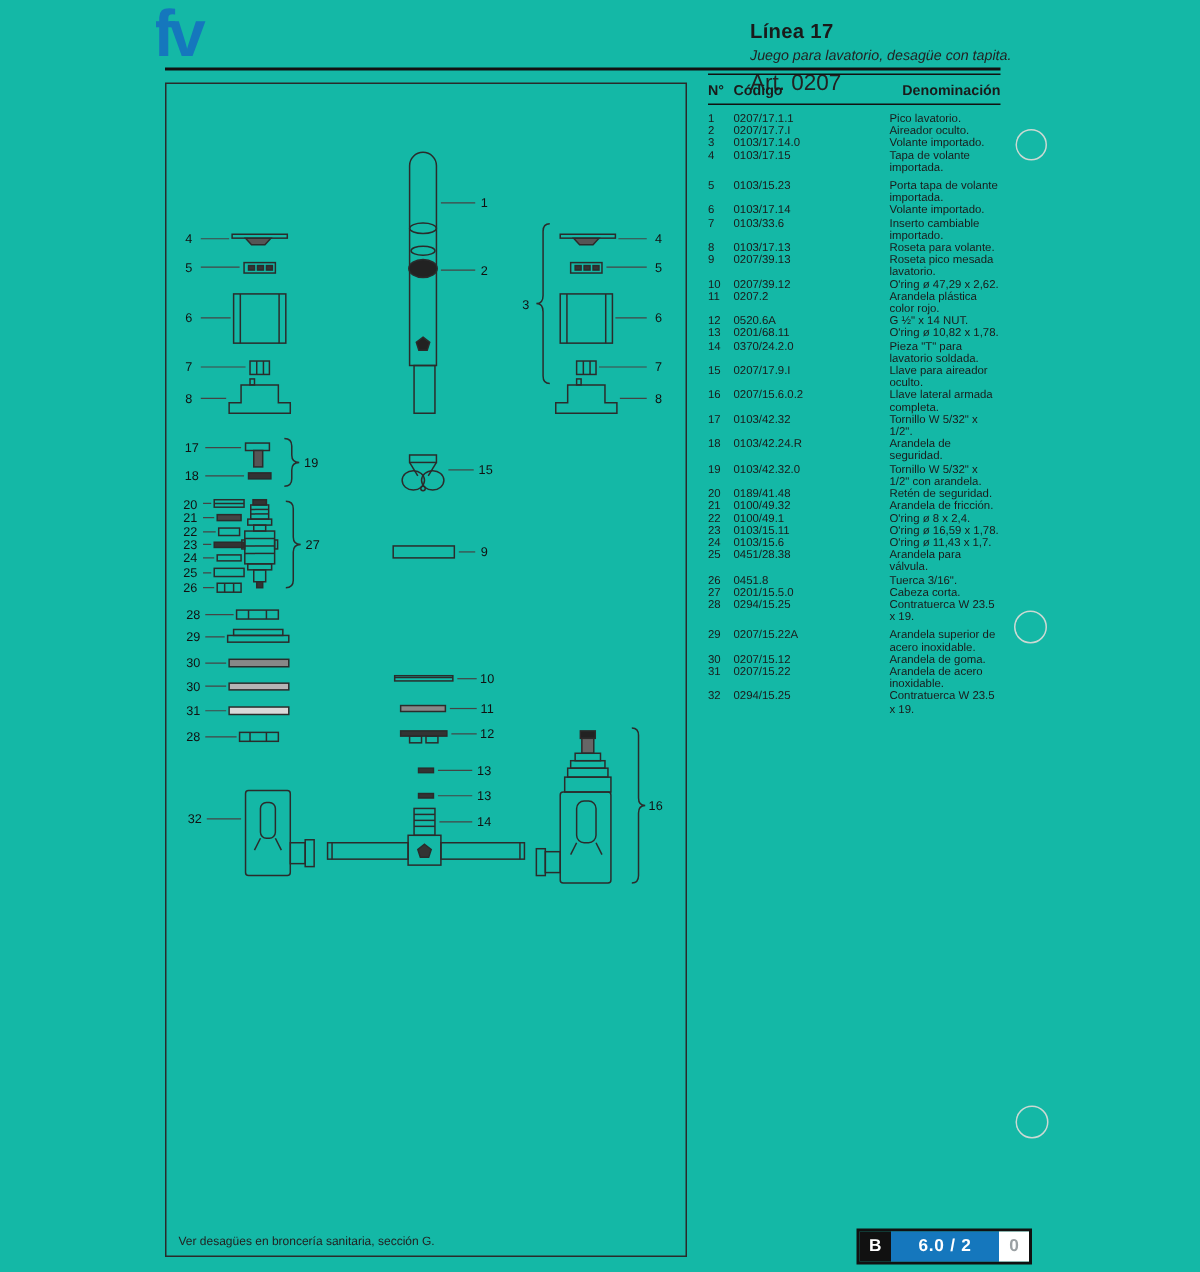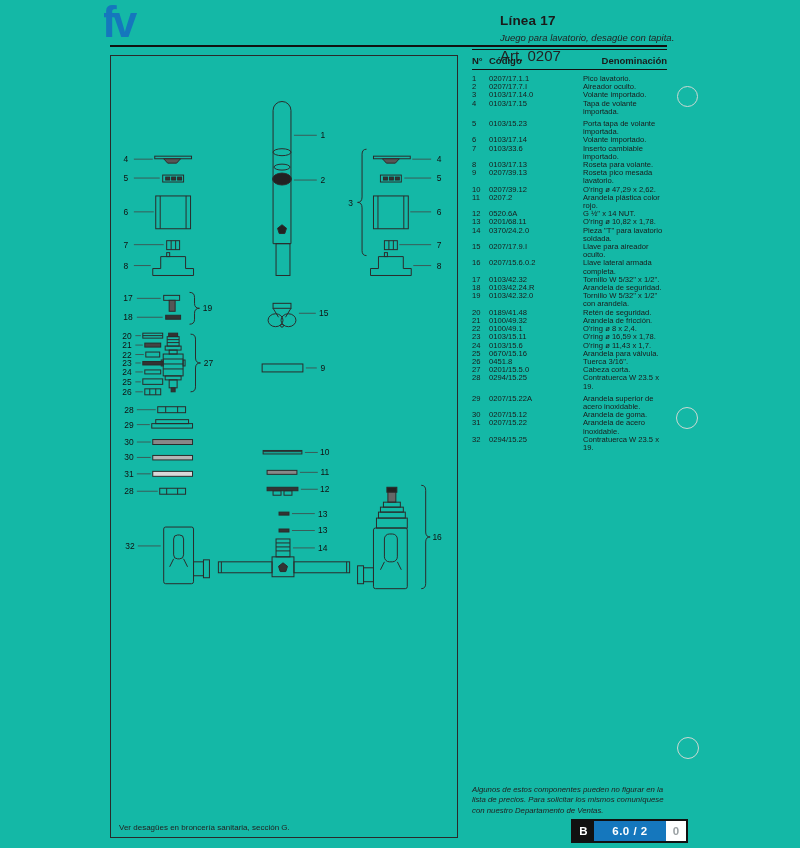--- a/index.html
+++ b/index.html
@@ -19,21 +19,21 @@
   .diagram-note{position:absolute;left:8px;top:767px;font-size:8px;color:#222;}
   
   .ptable{left:472px;top:55px;width:195px;}
   .phead{display:flex;border-bottom:1.8px solid #111;padding-bottom:3px;margin-bottom:5px;}
   .phead span{font-weight:bold;font-size:9.5px;}
   .h-num{width:17px;}
   .h-code{width:94px;}
   .h-name{flex:1;text-align:right;}
   .trow{display:flex;font-size:7.6px;line-height:8.2px;}
   .c-num{width:17px;flex:none;}
-  .c-code{width:94px;flex:none;}
+  .c-code{width:104px;flex:none;}
   .c-name{flex:1;}
   
   .fnote{left:472px;top:785px;width:206px;font-size:7.8px;font-style:italic;line-height:1.32;color:#222;}
   .marker{left:571px;top:819px;display:flex;border:2px solid #111;height:20px;box-sizing:content-box;}
   .marker div{display:flex;align-items:center;justify-content:center;font-weight:bold;font-size:11.5px;}
   .m-sec{width:21px;background:#111;color:#fff;}
   .m-page{width:72px;background:#1577bd;color:#fff;letter-spacing:.5px;}
   .m-sub{width:20px;background:#fff;color:#9aa0a3;}
   
   .ring{border:1.6px solid #ccd9d3;border-radius:50%;background:transparent;}
@@ -428,21 +428,21 @@
           <span class="c-code">0103/15.11</span>
           <span class="c-name">O'ring ø 16,59 x 1,78.</span>
         </div>
         <div class="trow">
           <span class="c-num">24</span>
           <span class="c-code">0103/15.6</span>
           <span class="c-name">O'ring ø 11,43 x 1,7.</span>
         </div>
         <div class="trow">
           <span class="c-num">25</span>
-          <span class="c-code">0670/15.16</span>
+          <span class="c-code">0451/28.38</span>
           <span class="c-name">Arandela para válvula.</span>
         </div>
         <div class="trow">
           <span class="c-num">26</span>
           <span class="c-code">0451.8</span>
           <span class="c-name">Tuerca 3/16".</span>
         </div>
         <div class="trow">
           <span class="c-num">27</span>
           <span class="c-code">0201/15.5.0</span>
@@ -469,21 +469,20 @@
           <span class="c-name">Arandela de acero inoxidable.</span>
         </div>
         <div class="trow">
           <span class="c-num">32</span>
           <span class="c-code">0294/15.25</span>
           <span class="c-name">Contratuerca W 23.5 x 19.</span>
         </div>
       </div>
   </div>
 
-  <div class="abs fnote">Algunos de estos componentes pueden no figurar en la lista de precios. Para solicitar los mismos comuníquese con nuestro Departamento de Ventas.</div>
   <div class="abs marker">
     <div class="m-sec">B</div>
     <div class="m-page">6.0 / 2</div>
     <div class="m-sub">0</div>
   </div>
 
   <div class="abs ring ring1"></div>
   <div class="abs ring ring2"></div>
   <div class="abs ring ring3"></div>
 

